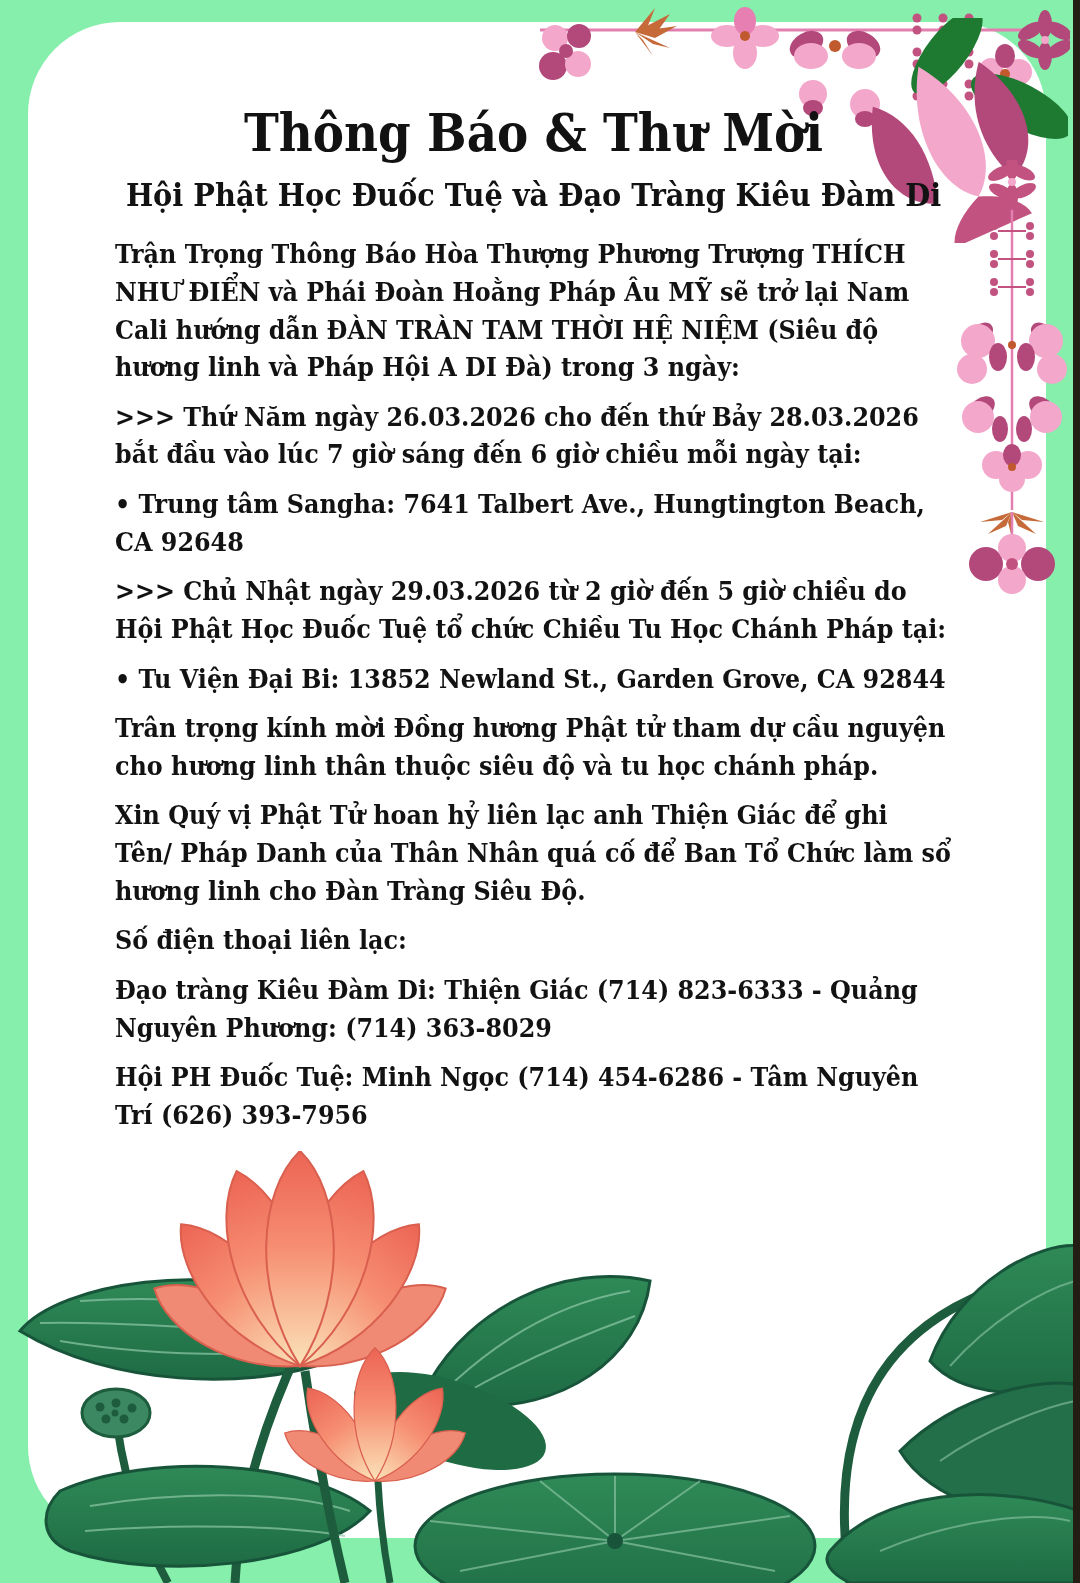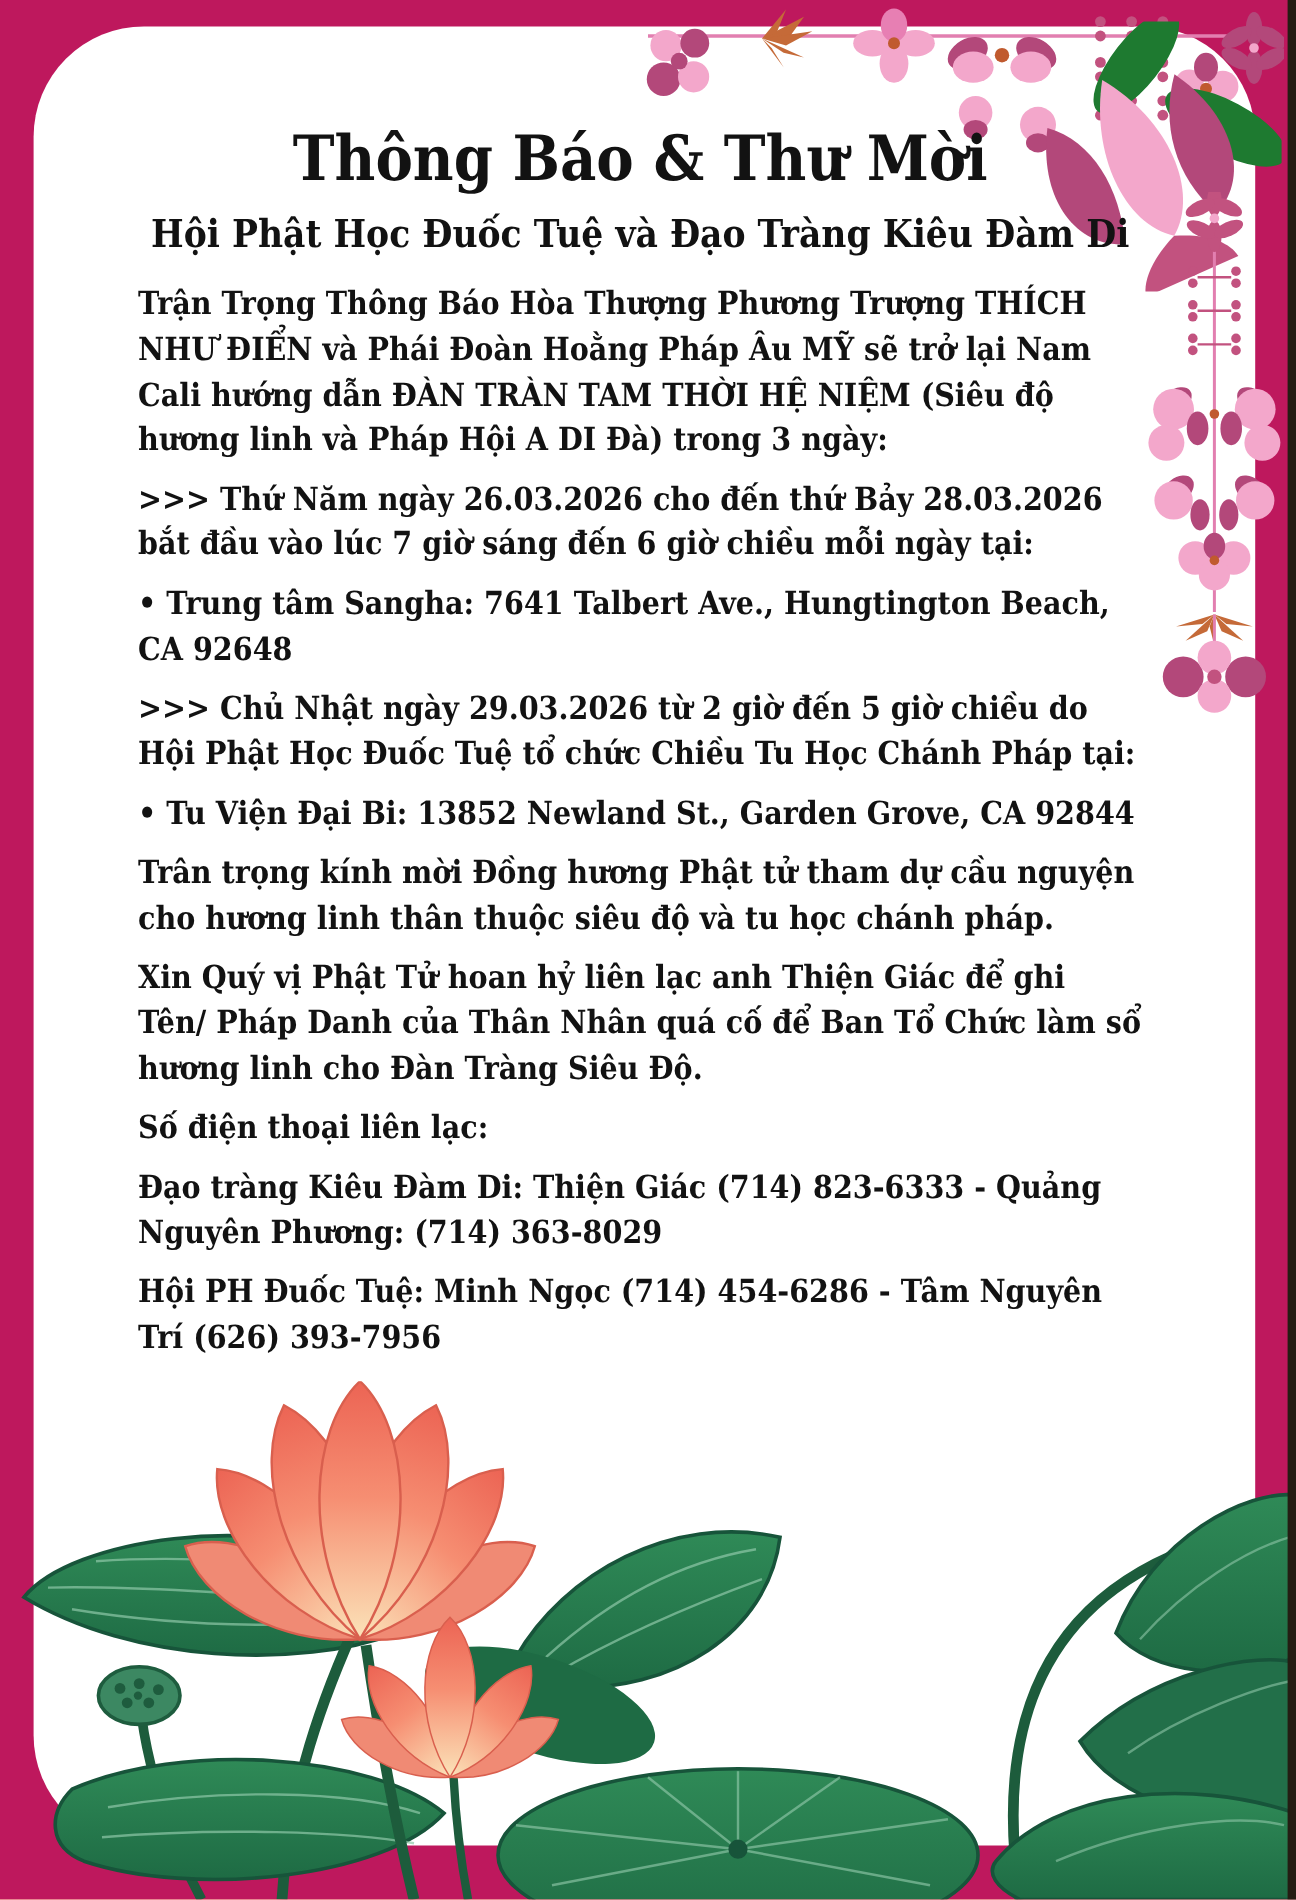--- a/index.html
+++ b/index.html
@@ -1,21 +1,21 @@
 <!DOCTYPE html>
 <html><head>
 <meta charset="utf-8">
 <style>
   html,body{margin:0;padding:0;}
   body{
     width:1080px;height:1583px;position:relative;overflow:hidden;
     font-family:"DejaVu Serif","Liberation Serif",serif;
     background:#f88b73;
   }
-  .frame{position:absolute;inset:0;background:#be185d;}
+  .frame{position:absolute;inset:0;background:#86efac;}
   .panel{
     position:absolute;left:28px;top:22px;right:34px;bottom:45px;
     background:#ffffff;border-radius:92px;
   }
   .content{
     position:absolute;left:115px;top:104px;width:930px;
     transform:scaleX(0.9);transform-origin:0 0;
     color:#121212;
   }
   .content h1{

